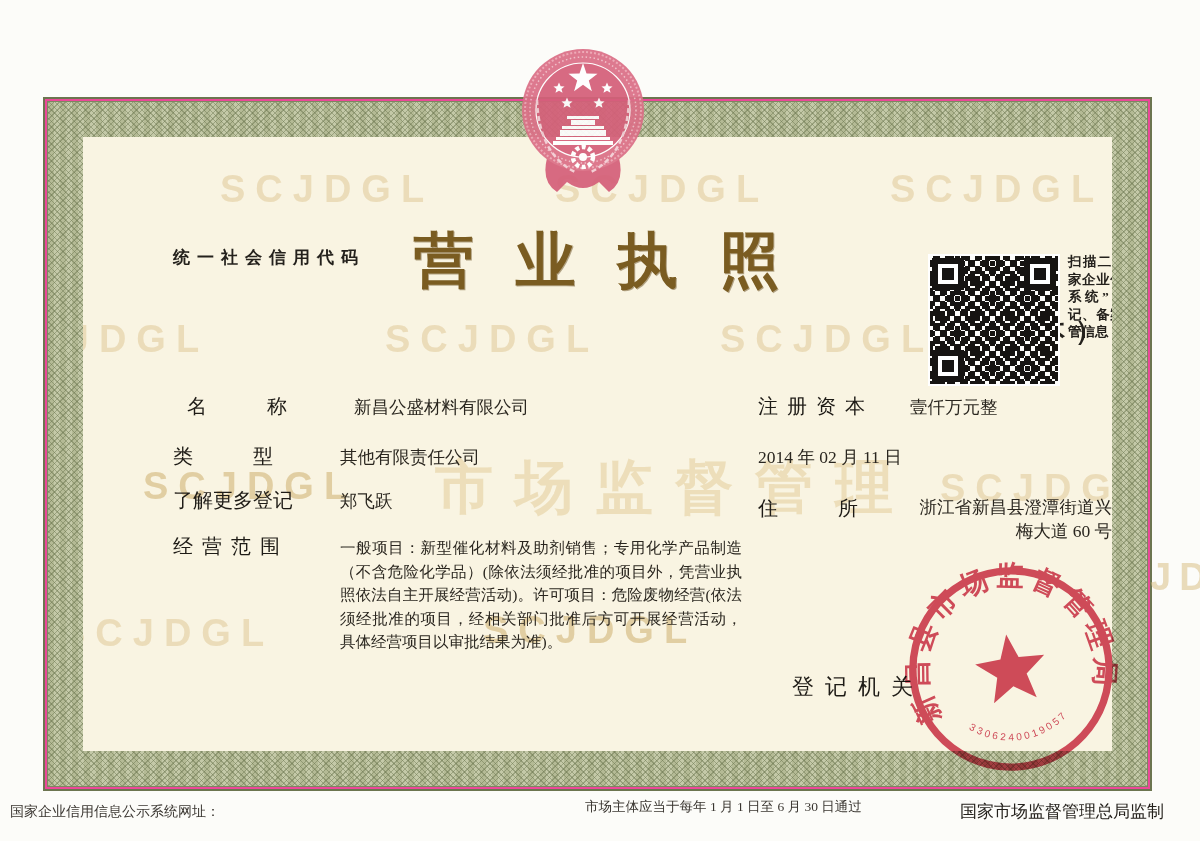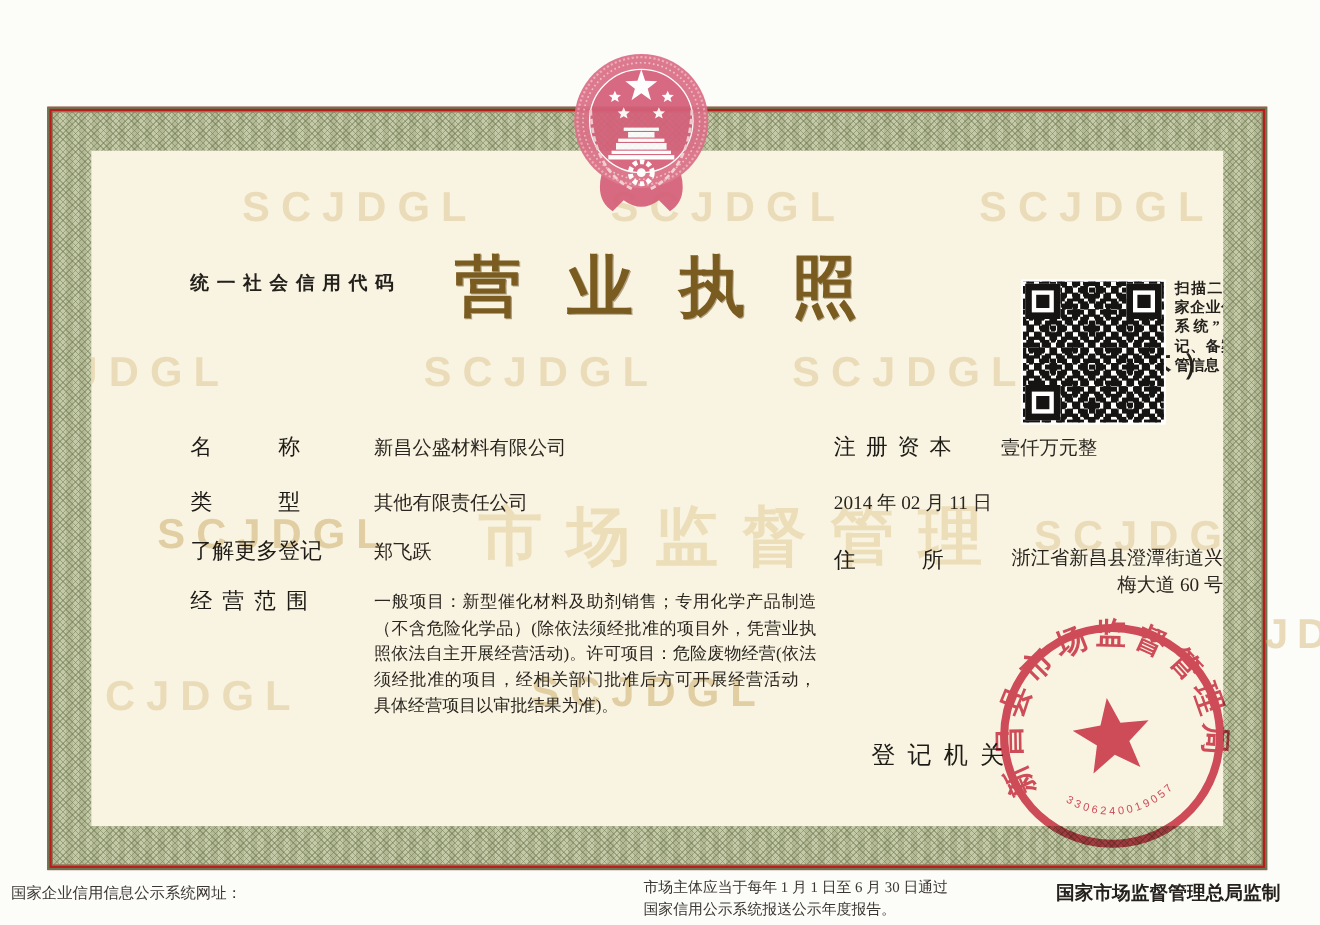--- a/index.html
+++ b/index.html
@@ -3,21 +3,21 @@
 <meta charset="utf-8">
 <style>
   * { margin:0; padding:0; box-sizing:border-box; }
   html,body { width:1200px; height:841px; }
   body { font-family:"Liberation Serif","DejaVu Serif",serif; background:#fcfcf9; position:relative; overflow:hidden; }
 
   .page { position:absolute; inset:0; background:#fcfcf9; }
 
   
   .cert { position:absolute; left:43px; top:97px; width:1109px; height:694px;
-          background:#b91c1c; border:2px solid #6c7550; }
+          background:#ec4899; border:2px solid #6c7550; }
   .band { position:absolute; inset:2px; border:1px solid #7d8760;
      background:
        repeating-linear-gradient(45deg, rgba(104,115,76,.45) 0 1px, transparent 1px 4px),
        repeating-linear-gradient(-45deg, rgba(104,115,76,.45) 0 1px, transparent 1px 4px),
        repeating-linear-gradient(90deg, #b4ba95 0 6px, #c4c9a8 6px 12px); }
   .inner { position:absolute; inset:38px; background:#f9f4e2; overflow:hidden; }
   .sc { position:absolute; }
   .sc-t { left:38px; right:38px; top:38px; height:13px;
      background:radial-gradient(55px 13px at 28px 0px, #a9b089 0 60%, #8e video976 61% 68%, transparent 70%);
      background:radial-gradient(55px 13px at 28px 0px, #a9b089 0 60%, #96a077 61% 68%, transparent 70%);
@@ -71,41 +71,41 @@
 
   
   .row { position:absolute; display:flex; align-items:flex-start; }
   .flabel { font-size:20px; color:#1e1b16; white-space:nowrap; flex:none; }
   .fvalue { font-size:17.5px; color:#2a261f; margin-top:2px; }
   .lw { width:167px; }  
   .rw { width:152px; }  
   .ls4 { letter-spacing:9px; }
   .scope-text { width:402px; font-size:15.5px; line-height:23.5px; color:#2a261f;
         text-align:justify; margin-top:3px; }
-  .r1l { left:90px;  top:256px; } .r2l { left:90px; top:306px; } .r3l { left:90px; top:350px; }
+  .r1l { left:104px;  top:256px; } .r2l { left:90px; top:306px; } .r3l { left:90px; top:350px; }
   .r4l { left:90px;  top:396px; }
   .r1r { left:675px; top:256px; } .r2r { left:675px; top:306px; } .r3r { left:675px; top:358px; }
   .r3r .fvalue { margin-top:0;text-align:right; }
 
   .reg-label { position:absolute; left:709px; top:535px; font-size:22px; letter-spacing:11px;
         color:#1e1b16; }
 
   
   .date-row { position:absolute; left:822px; top:612px; display:flex; align-items:flex-start;
         color:#1e1b16; }
 
   
   .seal { position:absolute; left:856px; top:460px; width:220px; height:220px;
         mix-blend-mode:multiply; opacity:.9; }
 
   
   .foot-left  { position:absolute; left:10px;  top:803px; font-size:14px; color:#3a3631; }
   .foot-mid   { position:absolute; left:585px; top:797px; width:320px; font-size:13.5px;
                 line-height:20px; color:#3a3631; }
-  .foot-right { position:absolute; left:960px; top:800px; font-size:17px; font-weight:bold;
+  .foot-right { position:absolute; left:960px; top:800px; font-size:17px; font-weight:normal;
                 color:#24211c; }
 </style>
 </head>
 <body>
 
 <div class="page">
 
   <div class="cert">
     <div class="band"></div>
     <div class="sc sc-t"></div>
@@ -221,16 +221,15 @@
         </text>
       </g>
     </svg>
   </div>
 
   <span class="wm-edge">JD</span>
 
   <div class="foot-left">国家企业信用信息公示系统网址：</div>
   <div class="foot-mid">
     <div>市场主体应当于每年 1 月 1 日至 6 月 30 日通过</div>
-    <div>国家信用公示系统报送公示年度报告。</div>
   </div>
   <div class="foot-right">国家市场监督管理总局监制</div>
 </div>
 
 </body></html>

